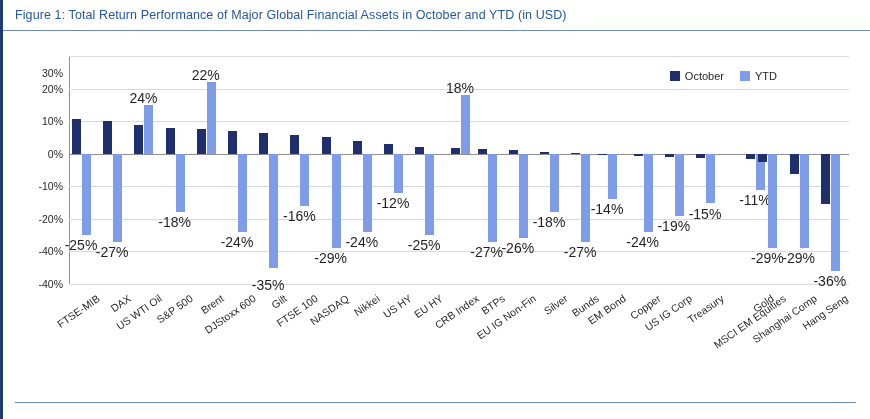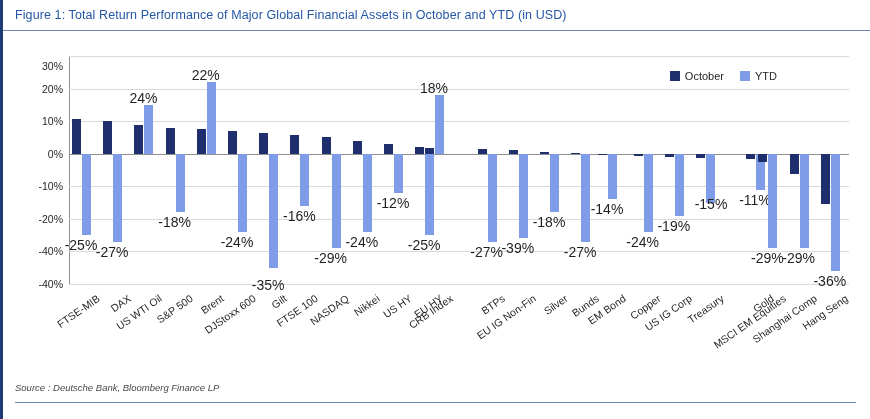--- a/index.html
+++ b/index.html
@@ -117,21 +117,21 @@
       </span>
       <span class="item">
         <span class="swatch sw-ytd"></span>
         <span>YTD</span>
       </span>
     </div>
 
     <div class="chart" id="chart">
       <div class="axis-left"></div>
     <div class="gridline" style="top: 0px;"></div>
-        <div class="ylab" style="top: 10px;">30%</div>
+        <div class="ylab" style="top: 17px;">30%</div>
         <div class="gridline" style="top: 32.5714px;"></div>
         <div class="ylab" style="top: 32.5714px;">20%</div>
         <div class="gridline" style="top: 65.1429px;"></div>
         <div class="ylab" style="top: 65.1429px;">10%</div>
         <div class="zeroline" style="top: 97.7143px;"></div>
         <div class="ylab" style="top: 97.7143px;">0%</div>
         <div class="gridline" style="top: 130.286px;"></div>
         <div class="ylab" style="top: 130.286px;">-10%</div>
         <div class="gridline" style="top: 162.857px;"></div>
         <div class="ylab" style="top: 162.857px;">-20%</div>
@@ -205,36 +205,36 @@
             <div class="bar ytd" style="top: 97.7143px; height: 39.0857px;"></div>
             <div class="dlabel" style="top: 138.8px;">-12%</div>
             <div class="xlab" style="top: 236px; left: 25.6px; width: 140px; margin-left: -140px;">US HY</div>
           </div>
           <div class="group" style="left: 343.2px; width: 31.2px;">
             <div class="bar oct" style="top: 90.5486px; height: 7.16571px;"></div>
             <div class="bar ytd" style="top: 97.7143px; height: 81.4286px;"></div>
             <div class="dlabel" style="top: 181.143px;">-25%</div>
             <div class="xlab" style="top: 236px; left: 25.6px; width: 140px; margin-left: -140px;">EU HY</div>
           </div>
-          <div class="group" style="left: 353px; width: 31.2px;">
+          <div class="group" style="left: 379px; width: 31.2px;">
             <div class="bar oct" style="top: 91.8514px; height: 5.86286px;"></div>
             <div class="bar ytd" style="top: 39.0857px; height: 58.6286px;"></div>
             <div class="dlabel" style="top: 24.0857px;">18%</div>
             <div class="xlab" style="top: 236px; left: 25.6px; width: 140px; margin-left: -140px;">CRB Index</div>
           </div>
           <div class="group" style="left: 405.6px; width: 31.2px;">
             <div class="bar oct" style="top: 92.5029px; height: 5.21143px;"></div>
             <div class="bar ytd" style="top: 97.7143px; height: 87.9429px;"></div>
             <div class="dlabel" style="top: 187.657px;">-27%</div>
             <div class="xlab" style="top: 236px; left: 25.6px; width: 140px; margin-left: -140px;">BTPs</div>
           </div>
           <div class="group" style="left: 436.8px; width: 31.2px;">
             <div class="bar oct" style="top: 94.4571px; height: 3.25714px;"></div>
             <div class="bar ytd" style="top: 97.7143px; height: 84.6857px;"></div>
-            <div class="dlabel" style="top: 184.4px;">-39%</div>
+            <div class="dlabel" style="top: 184.4px;">-26%</div>
             <div class="xlab" style="top: 236px; left: 25.6px; width: 140px; margin-left: -140px;">EU IG Non-Fin</div>
           </div>
           <div class="group" style="left: 468px; width: 31.2px;">
             <div class="bar oct" style="top: 96.0857px; height: 1.62857px;"></div>
             <div class="bar ytd" style="top: 97.7143px; height: 58.6286px;"></div>
             <div class="dlabel" style="top: 158.343px;">-18%</div>
             <div class="xlab" style="top: 236px; left: 25.6px; width: 140px; margin-left: -140px;">Silver</div>
           </div>
           <div class="group" style="left: 499.2px; width: 31.2px;">
             <div class="bar oct" style="top: 96.7371px; height: 0.977143px;"></div>
@@ -256,21 +256,21 @@
           </div>
           <div class="group" style="left: 592.8px; width: 31.2px;">
             <div class="bar oct" style="top: 97.7143px; height: 2.93143px;"></div>
             <div class="bar ytd" style="top: 97.7143px; height: 61.8857px;"></div>
             <div class="dlabel" style="top: 161.6px;">-19%</div>
             <div class="xlab" style="top: 236px; left: 25.6px; width: 140px; margin-left: -140px;">US IG Corp</div>
           </div>
           <div class="group" style="left: 624px; width: 31.2px;">
             <div class="bar oct" style="top: 97.7143px; height: 3.90857px;"></div>
             <div class="bar ytd" style="top: 97.7143px; height: 48.8571px;"></div>
-            <div class="dlabel" style="top: 140px; margin-left: 6px;">-15%</div>
+            <div class="dlabel" style="top: 150px;">-15%</div>
             <div class="xlab" style="top: 236px; left: 25.6px; width: 140px; margin-left: -140px;">Treasury</div>
           </div>
           <div class="group" style="left: 674px; width: 31.2px;">
             <div class="bar oct" style="top: 97.7143px; height: 5.21143px;"></div>
             <div class="bar ytd" style="top: 97.7143px; height: 35.8286px;"></div>
             <div class="dlabel" style="top: 135.543px;">-11%</div>
             <div class="xlab" style="top: 236px; left: 25.6px; width: 140px; margin-left: -140px;">Gold</div>
           </div>
           <div class="group" style="left: 686.4px; width: 31.2px;">
             <div class="bar oct" style="top: 97.7143px; height: 8.46857px;"></div>
@@ -288,16 +288,15 @@
             <div class="bar oct" style="top: 97.7143px; height: 50.16px;"></div>
             <div class="bar ytd" style="top: 97.7143px; height: 117.257px;"></div>
             <div class="dlabel" style="top: 216.971px;">-36%</div>
             <div class="xlab" style="top: 236px; left: 25.6px; width: 140px; margin-left: -140px;">Hang Seng</div>
           </div>
         </div>
       </div>
 
   </div>
 
-  <div class="source">Source : Deutsche Bank, Bloomberg Finance LP</div>
   <div class="bottom-rule"></div>
 
 </div>
 
 </body></html>

